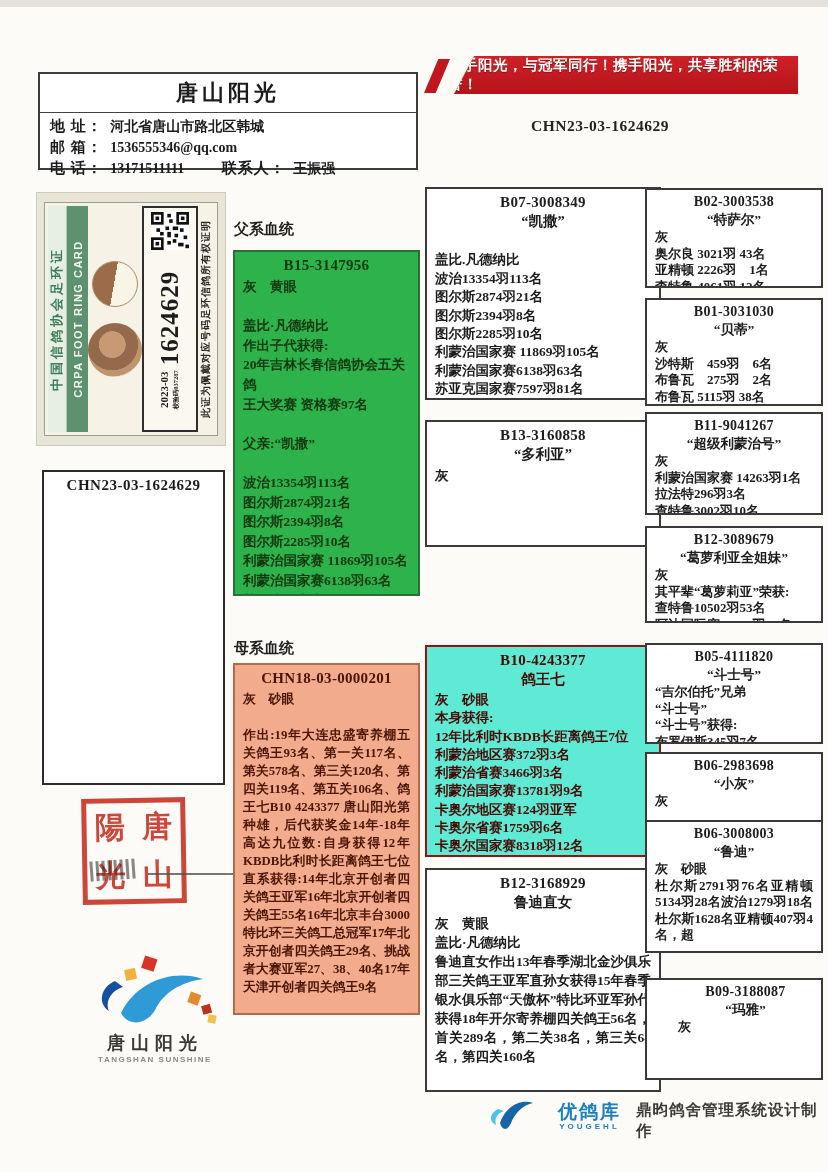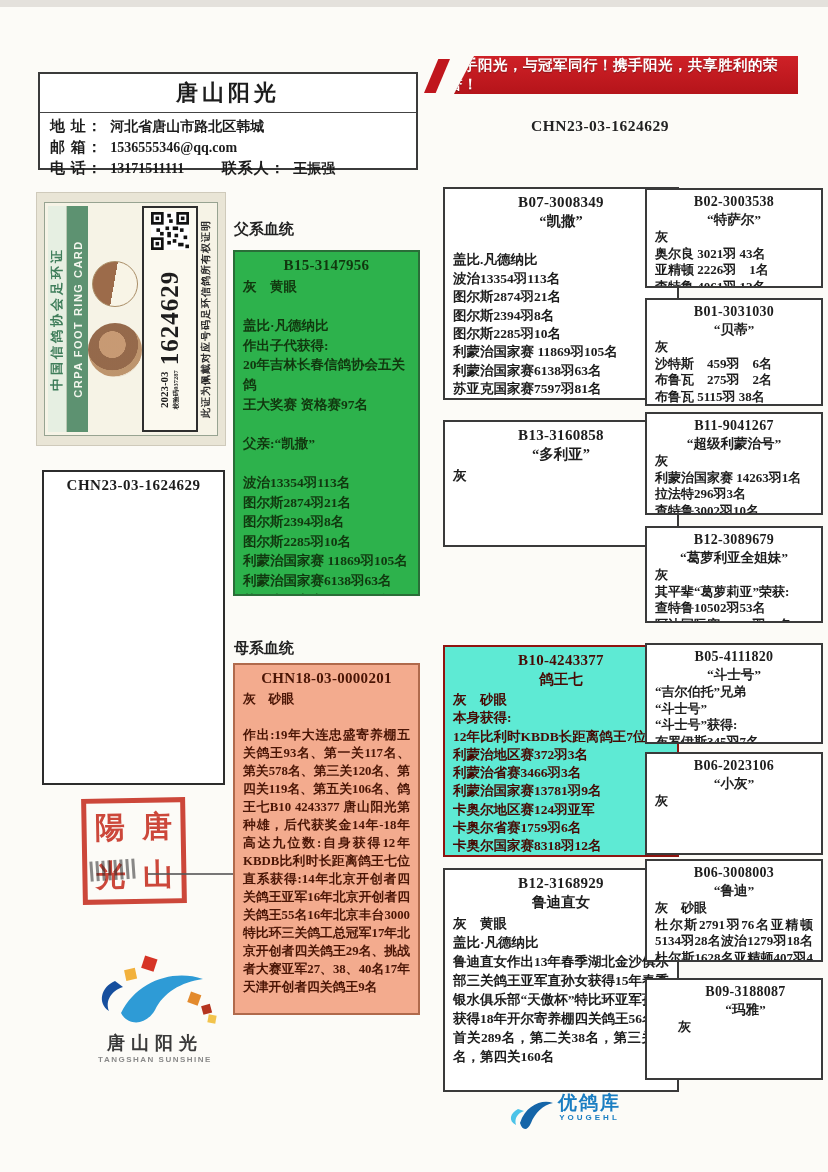--- a/index.html
+++ b/index.html
@@ -93,21 +93,21 @@
   .pbox-title{text-align:center;font-size:14.5px;font-weight:700;line-height:19px;}
   .pbox-lines{margin-top:2px;font-size:13.5px;font-weight:700;line-height:19px;}
   .ln{min-height:19px;}
 
   .b-father{left:233px;top:250px;width:187px;height:346px;background:#2db24c;border-color:#2a6e38;color:#11380f;}
   .b-father .pbox-lines{line-height:19.6px;}
   .b-mother{left:233px;top:663px;width:187px;height:352px;background:#f3ab8e;border-color:#b06a4c;color:#4a1505;}
   .b-mother .pbox-lines{font-size:12.8px;line-height:18px;text-align:justify;}
   .b-mother .ln{min-height:18px;}
 
-  .mid{left:443px;width:236px;}
+  .mid{left:425px;width:236px;}
   .b-kaisa{top:187px;height:213px;}
   .b-kaisa .pbox-lines{line-height:18.4px;}
   .b-kaisa .ln{min-height:18.4px;}
   .b-duoliya{top:420px;height:127px;}
   .b-king7{top:645px;height:212px;background:#5eead4;border-color:#8f1410;color:#470b05;}
   .b-king7 .pbox-lines{line-height:18.3px;}
   .b-king7 .ln{min-height:18.3px;}
   .b-rudi-daughter{top:868px;height:224px;text-align:left;}
   .b-rudi-daughter .pbox-lines{text-align:justify;}
 
@@ -115,26 +115,26 @@
   .rightcol .pbox-id{font-size:14px;line-height:18px;}
   .rightcol .pbox-title{font-size:13.5px;line-height:17px;}
   .rightcol .pbox-lines{font-size:13px;line-height:16.6px;margin-top:1px;}
   .rightcol .ln{min-height:16.6px;}
   .b-tesar{top:188px;height:100px;}
   .b-beidi{top:298px;height:108px;}
   .b-super{top:412px;height:103px;}
   .b-gelorya{top:526px;height:97px;}
   .b-fighter{top:643px;height:101px;}
   .b-xiaohui{top:752px;height:103px;}
-  .b-ludi{top:859px;height:103px;}
+  .b-ludi{top:820px;height:133px;}
   .b-ludi .pbox-lines{text-align:justify;}
   .b-maya{top:978px;height:102px;padding-left:31px;}
 
   
-  .footer-logo{position:absolute;left:508px;top:1093px;display:flex;align-items:flex-start;}
+  .footer-logo{position:absolute;left:488px;top:1093px;display:flex;align-items:flex-end;gap:20px;}
   .footer-logo-text{margin-left:4px;text-align:center;}
   .footer-cn{font-size:19px;font-weight:700;color:#1a7ec2;letter-spacing:2px;line-height:20px;
     font-family:"Liberation Sans",sans-serif;}
   .footer-en{font-size:8px;font-weight:700;color:#1a7ec2;letter-spacing:3px;
     font-family:"Liberation Sans",sans-serif;}
   .footer-credit{position:absolute;left:636px;top:1100px;font-size:15.5px;font-weight:700;
     color:#3c3c3c;letter-spacing:1px;}
 </style>
 </head>
 <body>
@@ -374,21 +374,21 @@
     <div class="pbox-id">B05-4111820</div>
     <div class="pbox-title">“斗士号”</div>
     <div class="pbox-lines">
         <div class="ln">“吉尔伯托”兄弟</div>
         <div class="ln">“斗士号”</div>
         <div class="ln">“斗士号”获得:</div>
         <div class="ln">布罗伊斯345羽7名</div>
       </div>
   </div>
   <div class="pbox rightcol b-xiaohui">
-    <div class="pbox-id">B06-2023106</div>
+    <div class="pbox-id">B06-2983698</div>
     <div class="pbox-title">“小灰”</div>
     <div class="pbox-lines">
         <div class="ln">灰</div>
       </div>
   </div>
   <div class="pbox rightcol b-ludi">
     <div class="pbox-id">B06-3008003</div>
     <div class="pbox-title">“鲁迪”</div>
     <div class="pbox-lines">
         <div class="ln">灰　砂眼</div>
@@ -406,13 +406,14 @@
   <div class="footer-logo">
     <svg width="46" height="38" viewBox="0 0 46 38">
       <path d="M10 16 C2 20 0 28 8 32 C6 25 10 20 16 18 Z" fill="#4cc3e8"></path>
       <path d="M12 30 C18 12 34 6 45 10 C35 12 27 20 23 30 C19 39 14 37 12 30 Z" fill="#1565a8"></path>
     </svg>
     <div class="footer-logo-text">
       <div class="footer-cn">优鸽库</div>
       <div class="footer-en">YOUGEHL</div>
     </div>
   </div>
+  <div class="footer-credit">鼎昀鸽舍管理系统设计制作</div>
 </div>
 
 </body></html>

